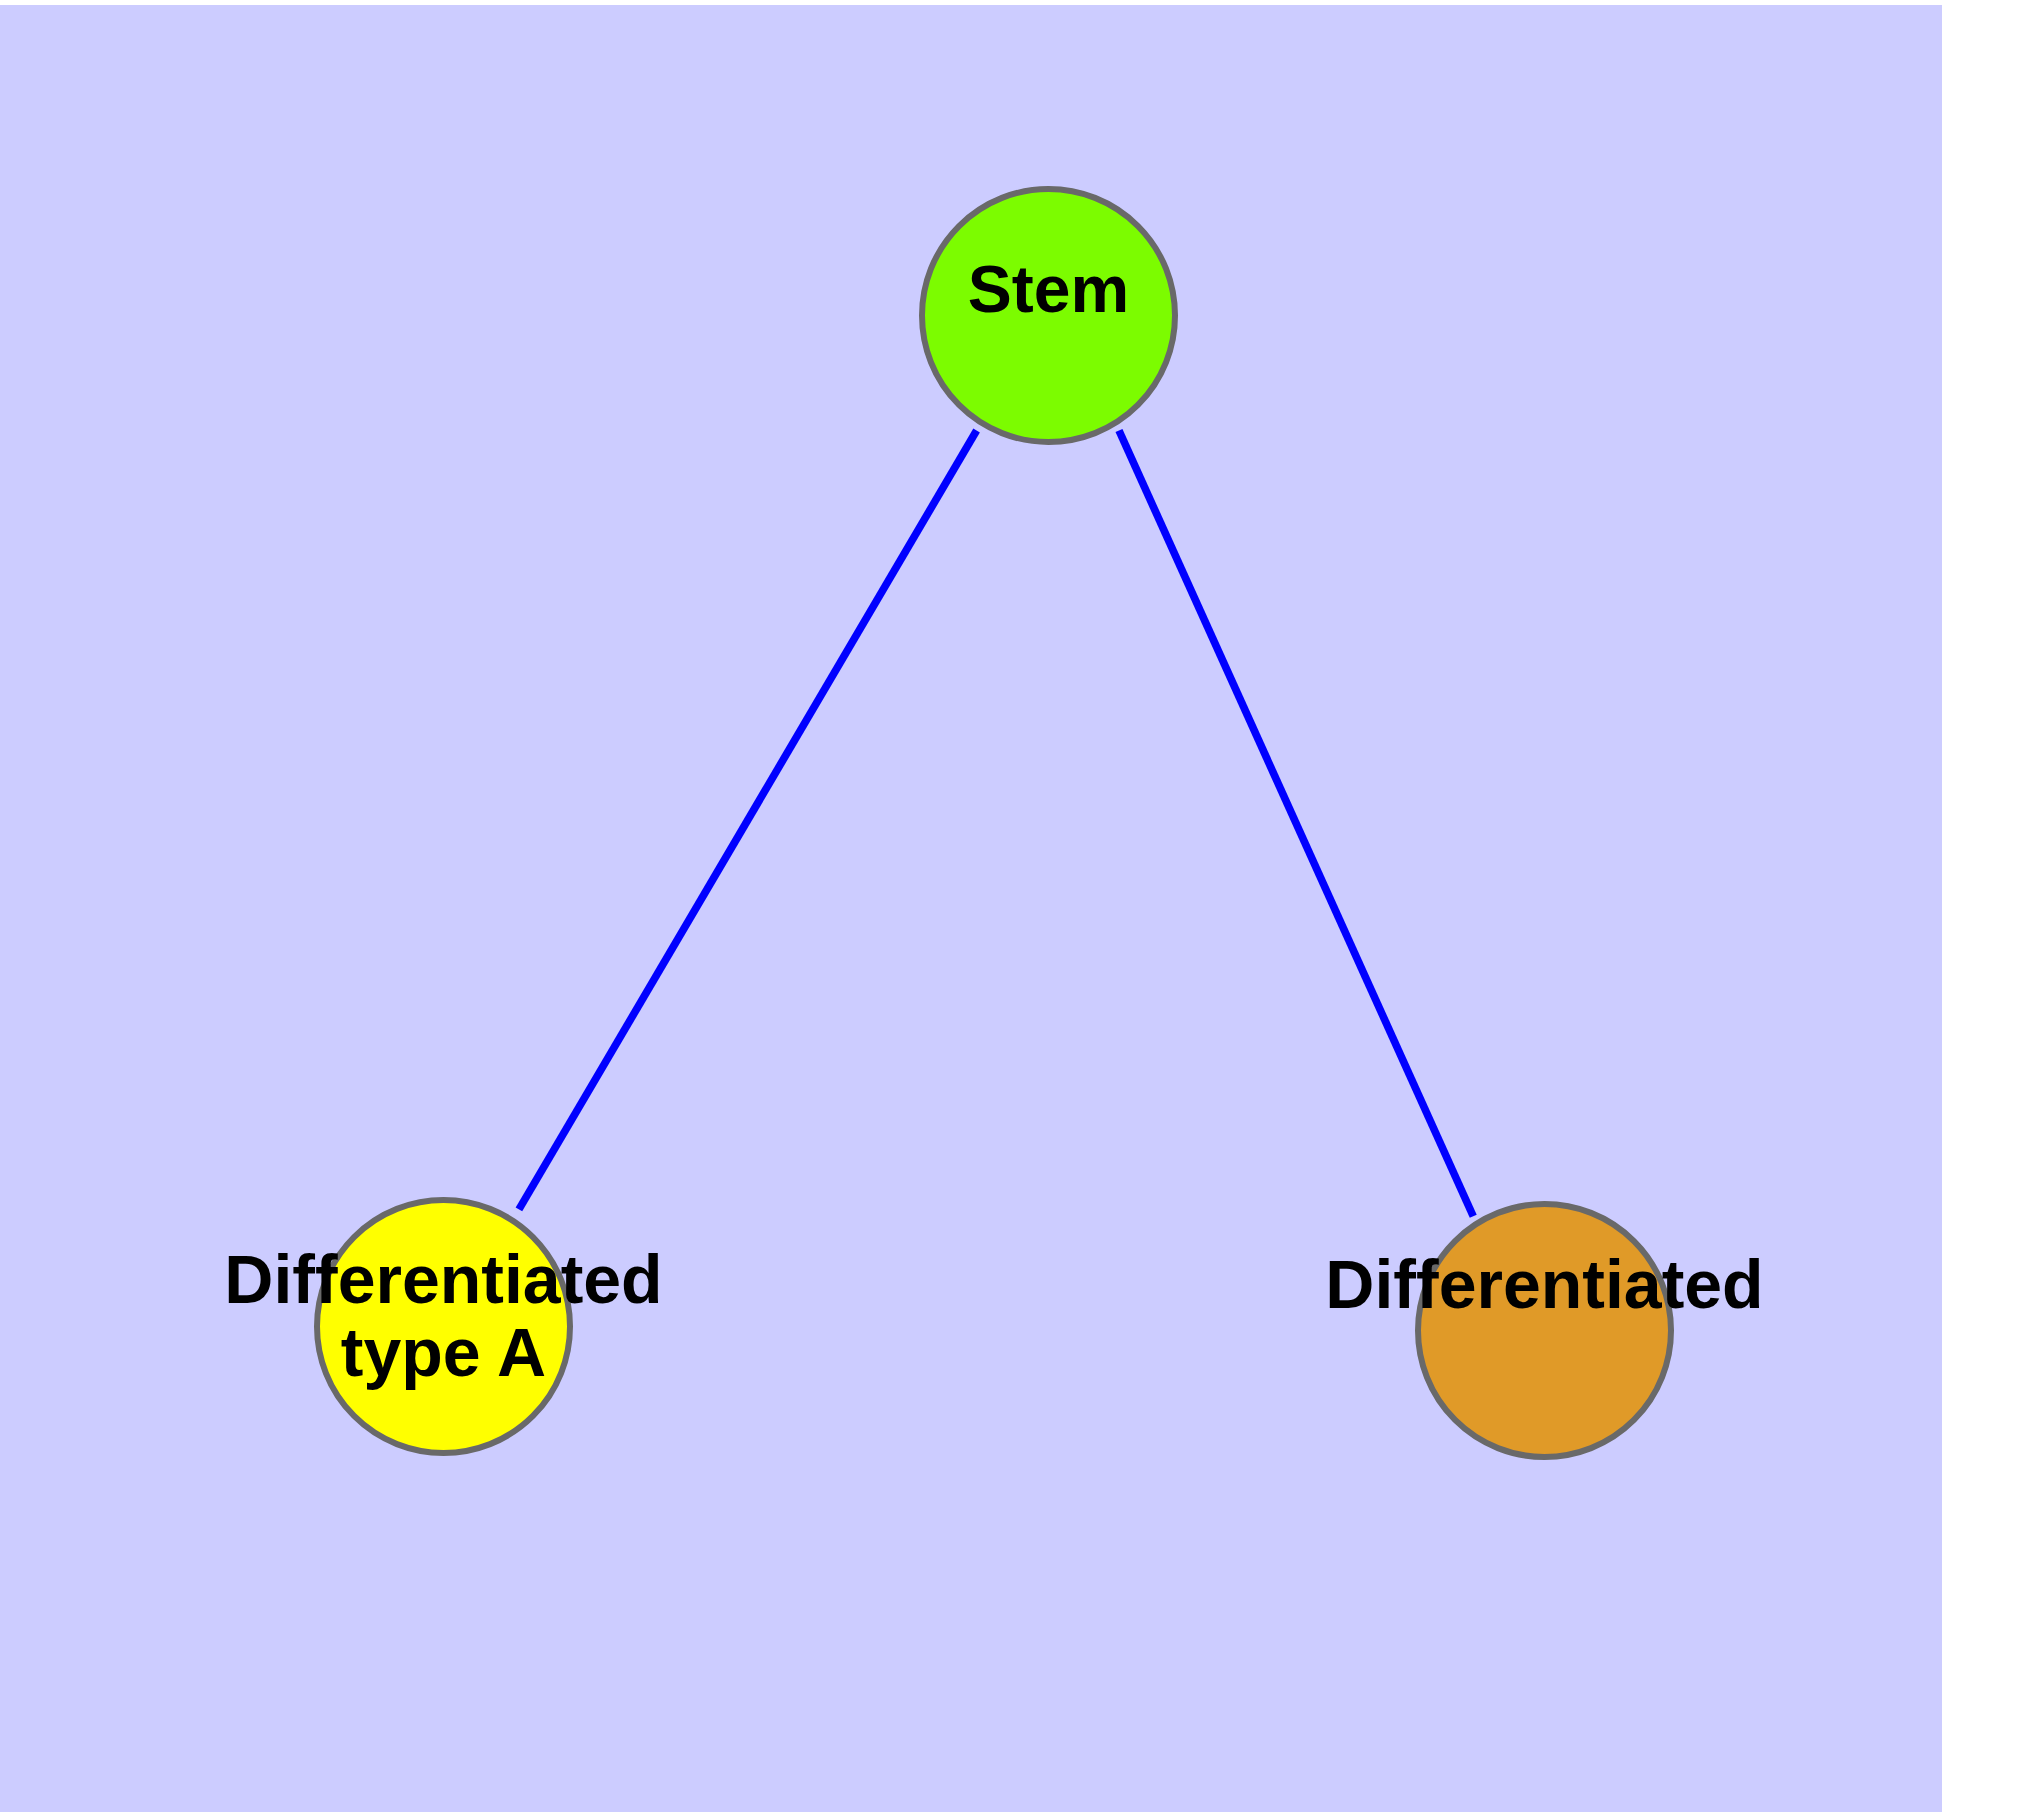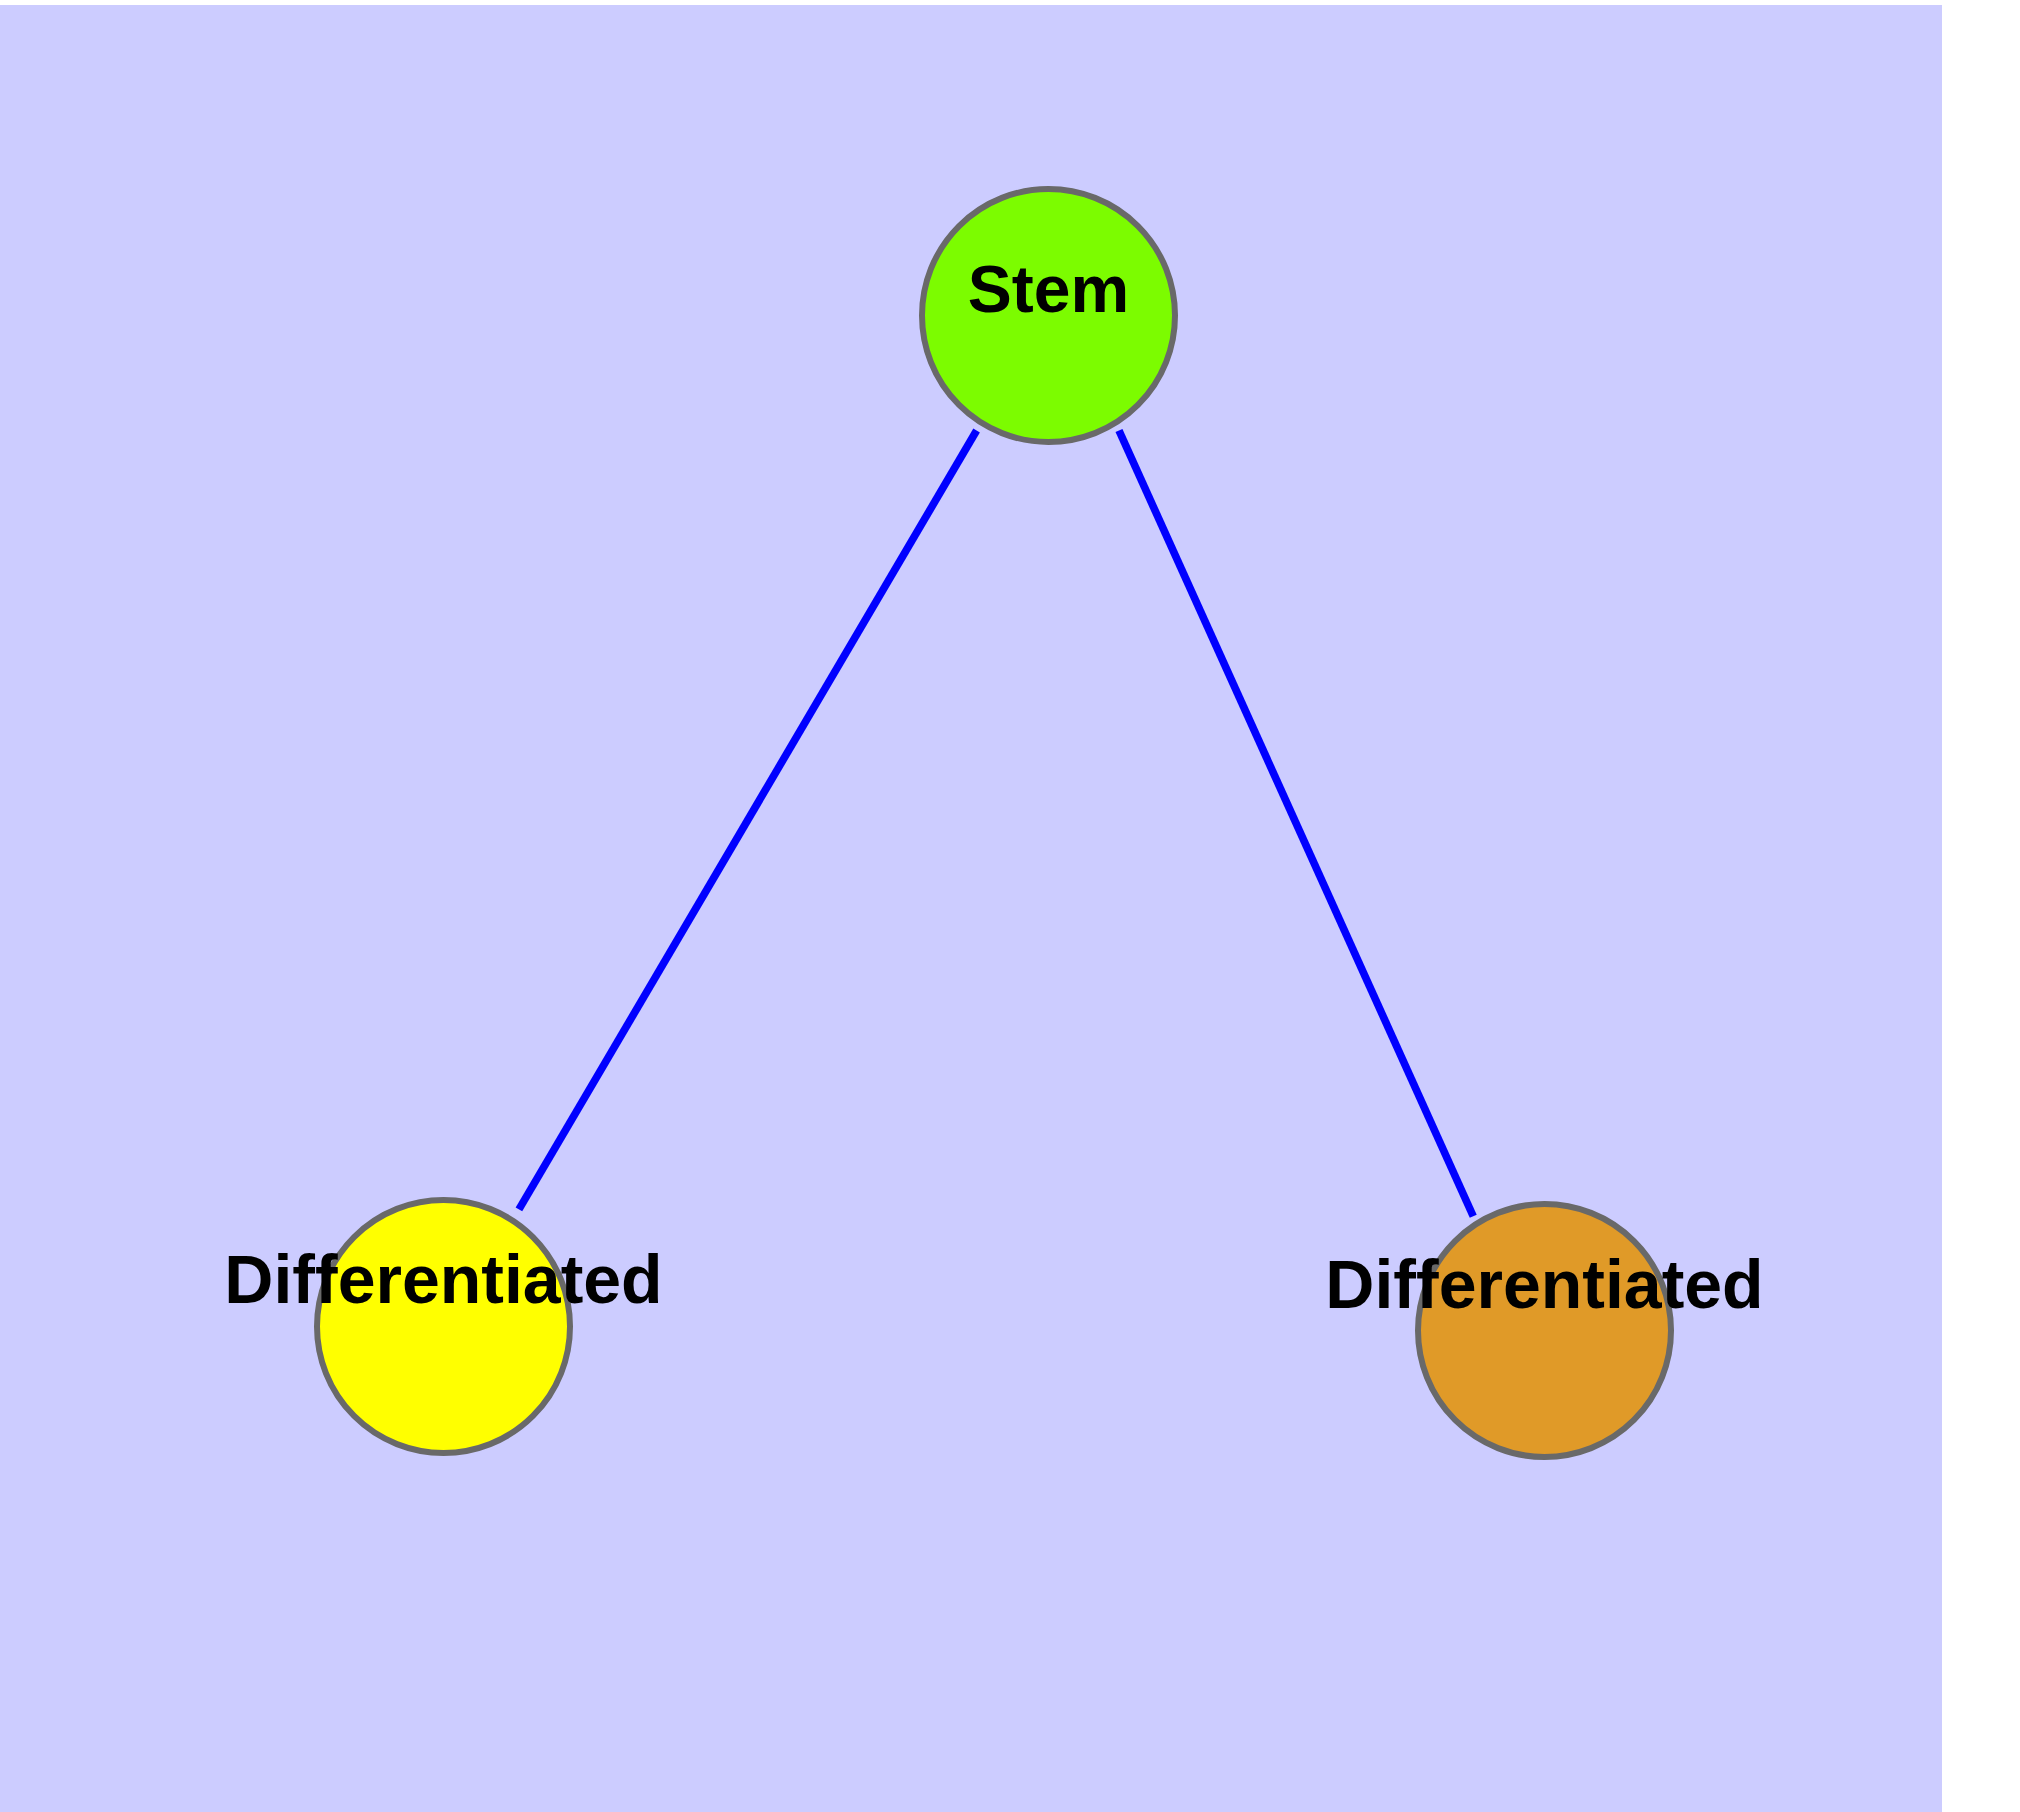--- a/index.html
+++ b/index.html
@@ -100,20 +100,21 @@
   <div id="node-diff-a" class="node" style="background:#ffff00"></div>
 
   <div id="node-diff-b" class="node" style="background:#e09a28"></div>
 
   <div id="label-stem" class="node-label">
     <div>Stem</div>
   </div>
 
   <div id="label-diff-a" class="node-label">
     <div>Differentiated</div>
+    <div>type A</div>
   </div>
 
   <div id="label-diff-b" class="node-label">
     <div>Differentiated</div>
   </div>
 
 </div>
 
 
 </body></html>

